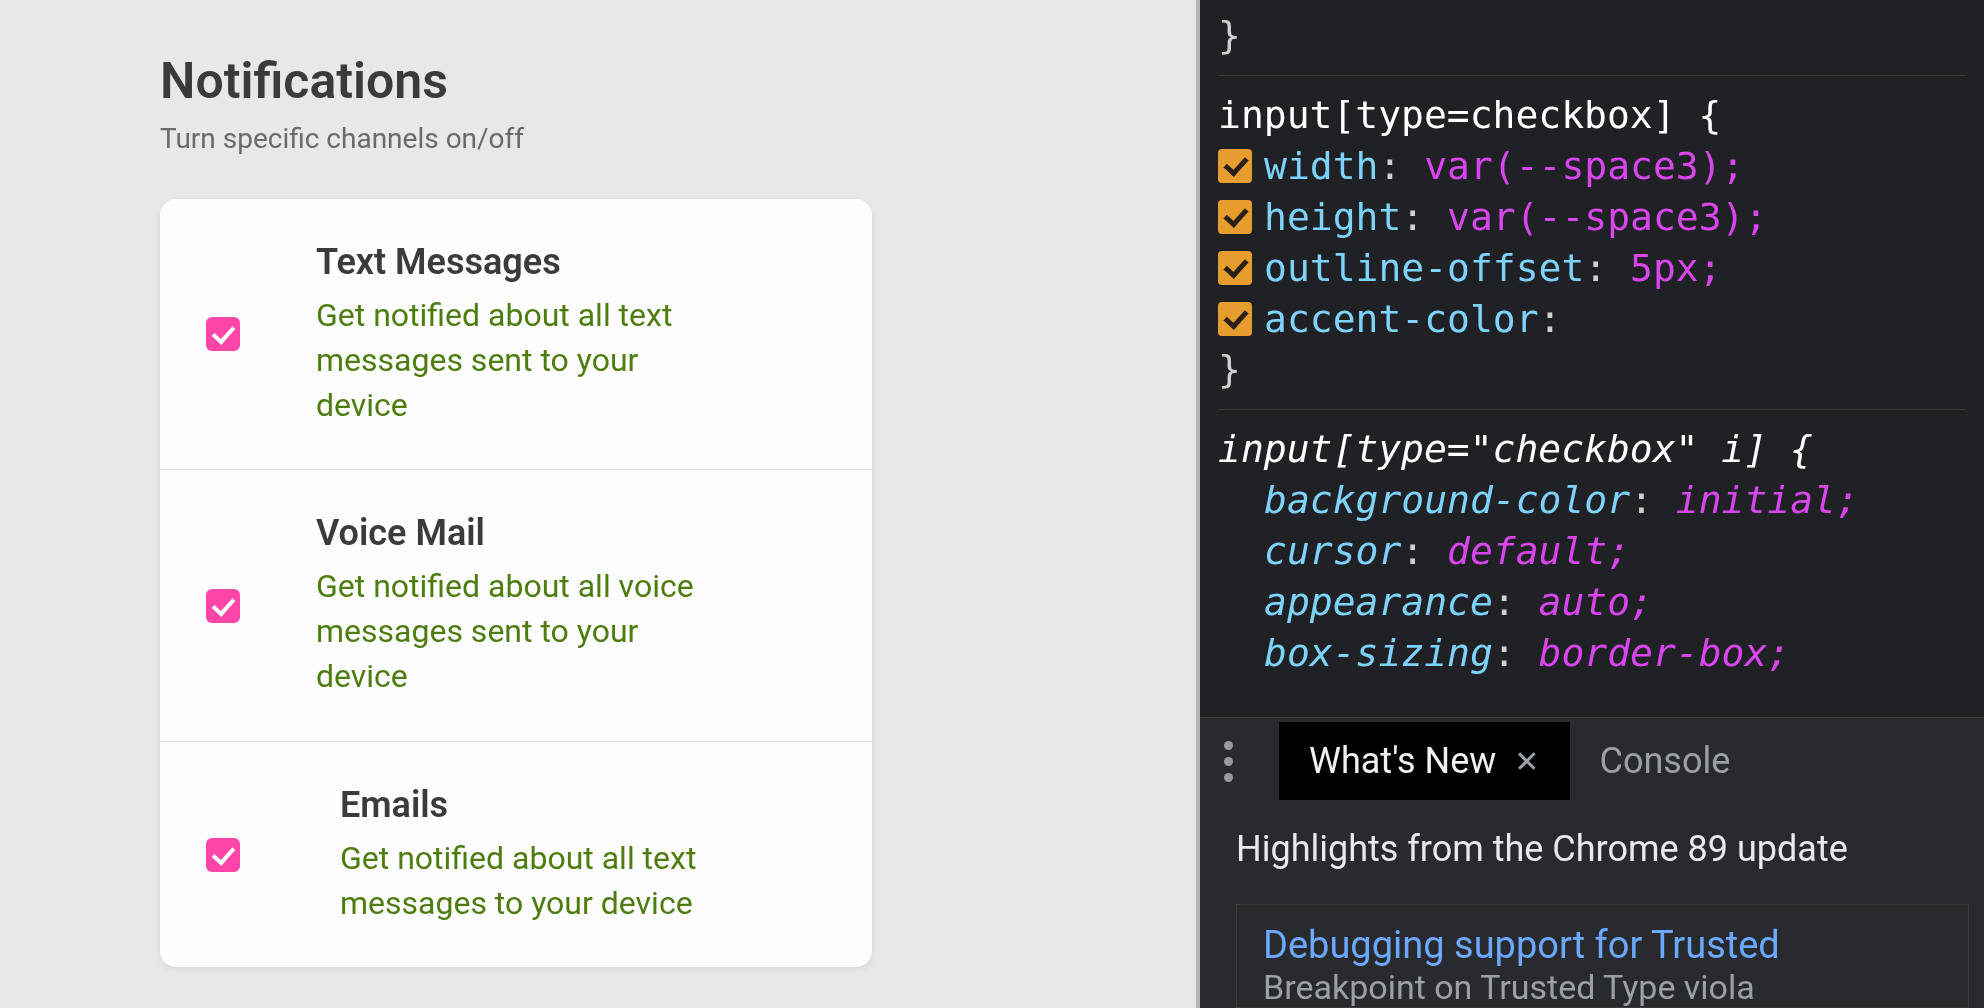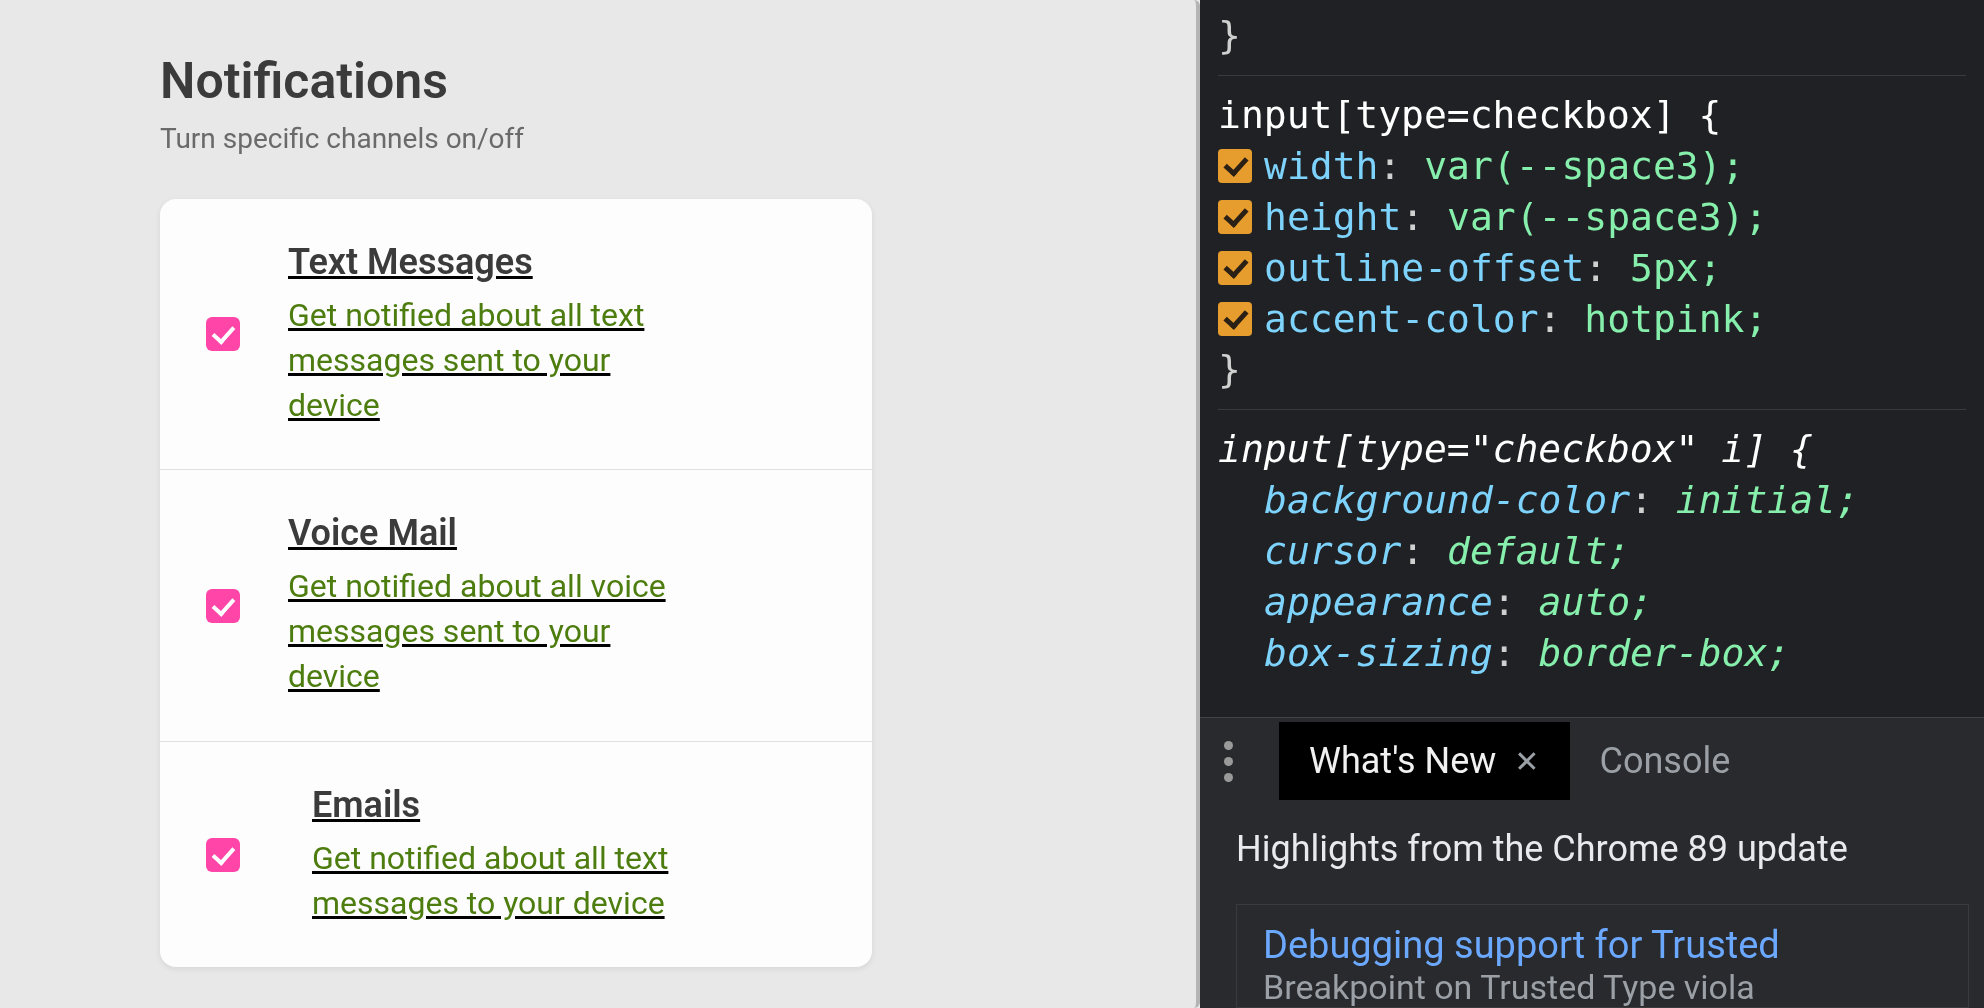--- a/index.html
+++ b/index.html
@@ -12,21 +12,20 @@
   overflow: hidden;
 }
 
 
 .preview {
   width: 1200px;
   height: 100%;
   background: #e8e8e8;
   position: relative;
   border-right: 4px solid #b4b4b4;
-  border-radius: 6px;
 }
 
 .preview-inner {
   padding: 52px 160px;
 }
 
 .section-title {
   font-size: 50px;
   font-weight: 600;
   color: #3b3b3b;
@@ -69,22 +68,21 @@
   left: 11px;
   top: 5px;
   width: 9px;
   height: 17px;
   border: solid white;
   border-width: 0 4px 4px 0;
   transform: rotate(42deg);
 }
 
 .row-text {
-  margin-left: 48px;
-  text-decoration: underline;
+  margin-left: 76px;
 }
 .row-title {
   font-size: 36px;
   font-weight: 600;
   color: #3b3b3b;
   margin-bottom: 10px;
 }
 .row-desc {
   font-size: 32px;
   color: #4d7c0f;
@@ -108,21 +106,21 @@
   font-family: "Menlo", "Consolas", monospace;
   font-size: 38px;
   line-height: 1.34;
   overflow: hidden;
 }
 .brace { color: #d0d0d0; }
 .selector { color: #ffffff; }
 .selector.italic { font-style: italic; }
 .prop { color: #7dd3fc; }
 .prop.italic { font-style: italic; }
-.val { color: #86efac; text-align: right; }
+.val { color: #d946ef; text-align: right; }
 .val.italic { font-style: italic; }
 
 .rule-line {
   white-space: pre;
   display: flex;
   align-items: center;
 }
 
 .rule-cb {
   display: inline-block;
@@ -266,21 +264,21 @@
   <div class="styles">
     <div class="rule-block">
       <div class="rule-line brace">}</div>
     </div>
 
     <div class="rule-block">
       <div class="rule-line"><span class="selector">input[type=checkbox] {</span></div>
       <div class="rule-line"><span class="rule-cb"></span><span class="prop">width</span><span class="brace">: </span><span class="val">var(--space3);</span></div>
       <div class="rule-line"><span class="rule-cb"></span><span class="prop">height</span><span class="brace">: </span><span class="val">var(--space3);</span></div>
       <div class="rule-line"><span class="rule-cb"></span><span class="prop">outline-offset</span><span class="brace">: </span><span class="val">5px;</span></div>
-      <div class="rule-line"><span class="rule-cb"></span><span class="prop">accent-color</span><span class="brace">: </span><span class="val">hotpink;</span></div>
+      <div class="rule-line"><span class="rule-cb"></span><span class="prop">accent-color</span><span class="brace">: </span></div>
       <div class="rule-line brace">}</div>
     </div>
 
     <div class="rule-block">
       <div class="rule-line"><span class="selector italic">input[type="checkbox" i] {</span></div>
       <div class="rule-line"><span class="indent-spacer"></span><span class="prop italic">background-color</span><span class="brace italic">: </span><span class="val italic">initial;</span></div>
       <div class="rule-line"><span class="indent-spacer"></span><span class="prop italic">cursor</span><span class="brace italic">: </span><span class="val italic">default;</span></div>
       <div class="rule-line"><span class="indent-spacer"></span><span class="prop italic">appearance</span><span class="brace italic">: </span><span class="val italic">auto;</span></div>
       <div class="rule-line"><span class="indent-spacer"></span><span class="prop italic">box-sizing</span><span class="brace italic">: </span><span class="val italic">border-box;</span></div>
     </div>

